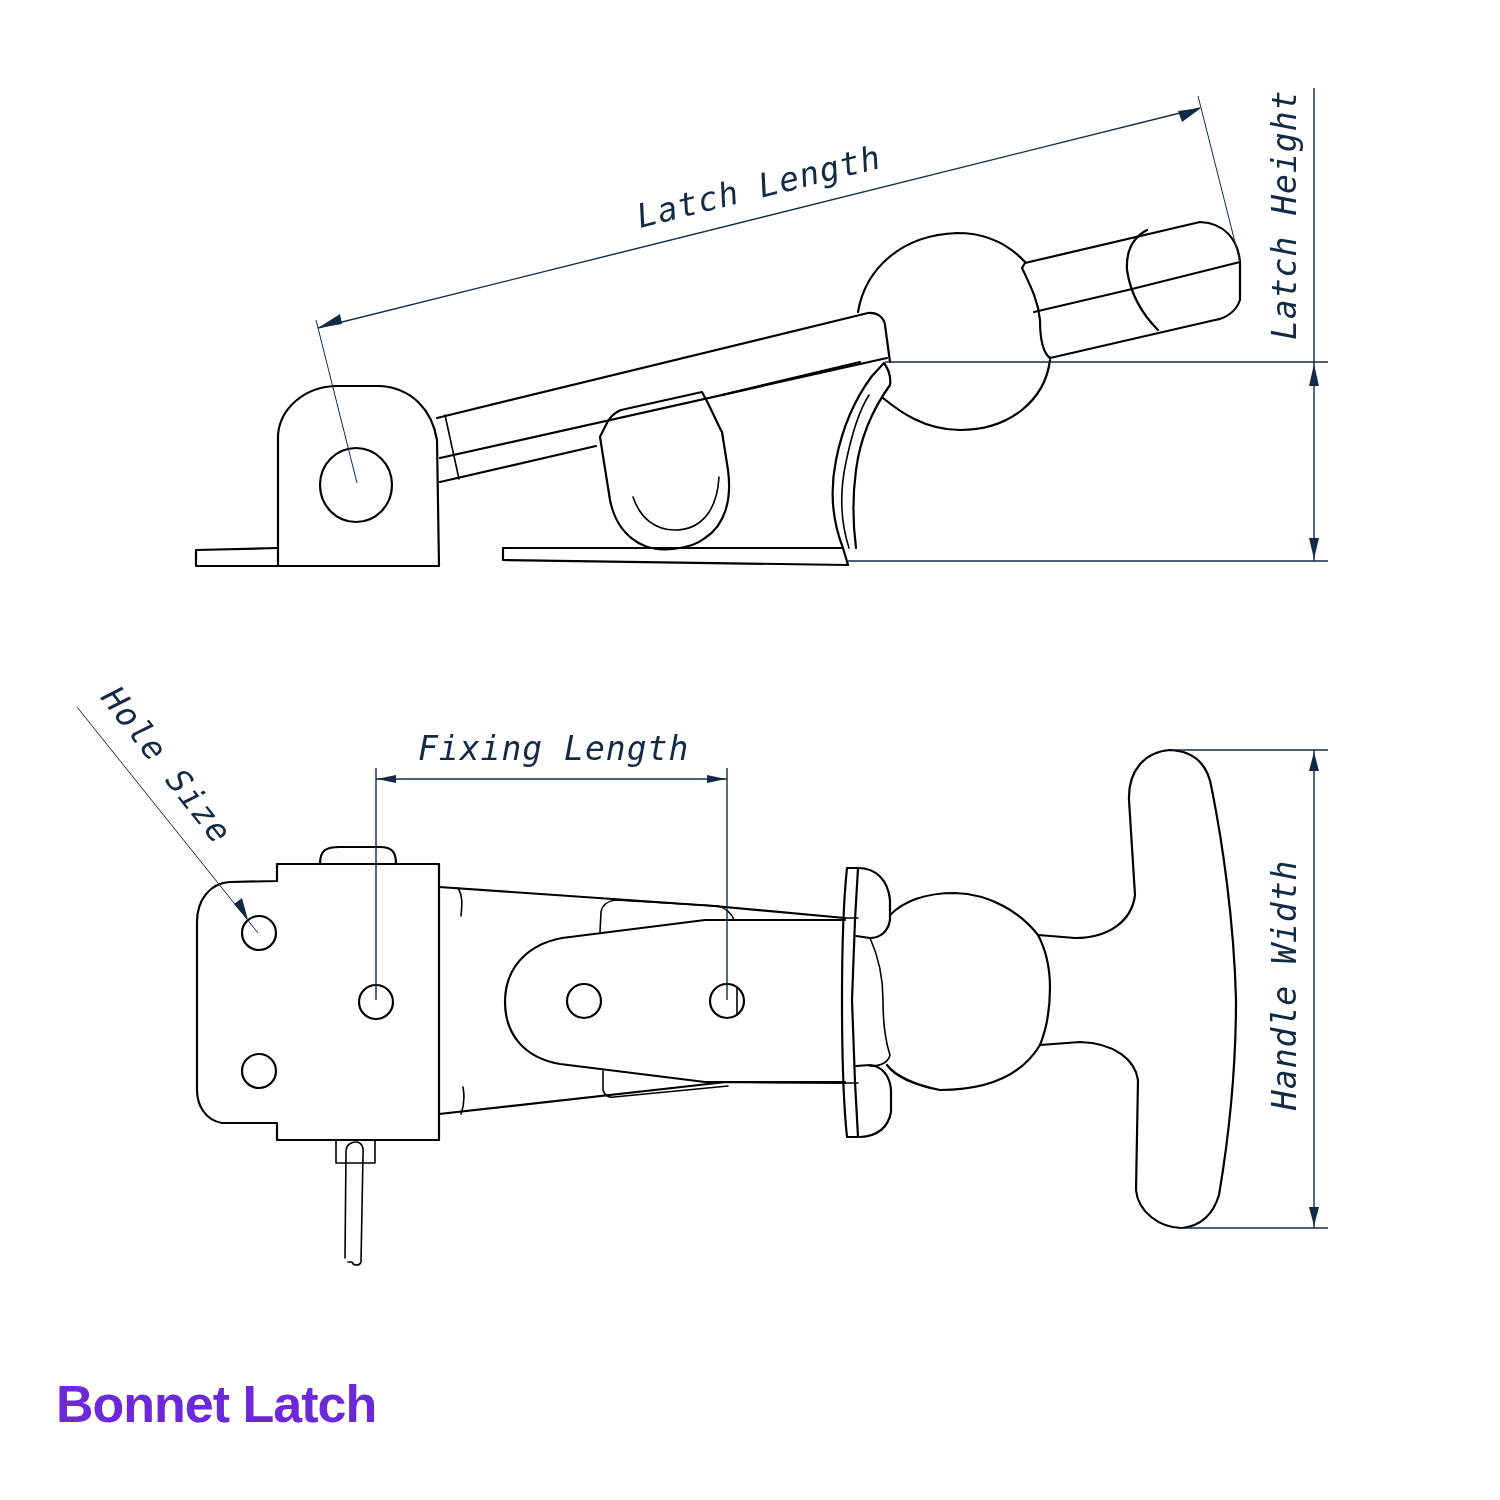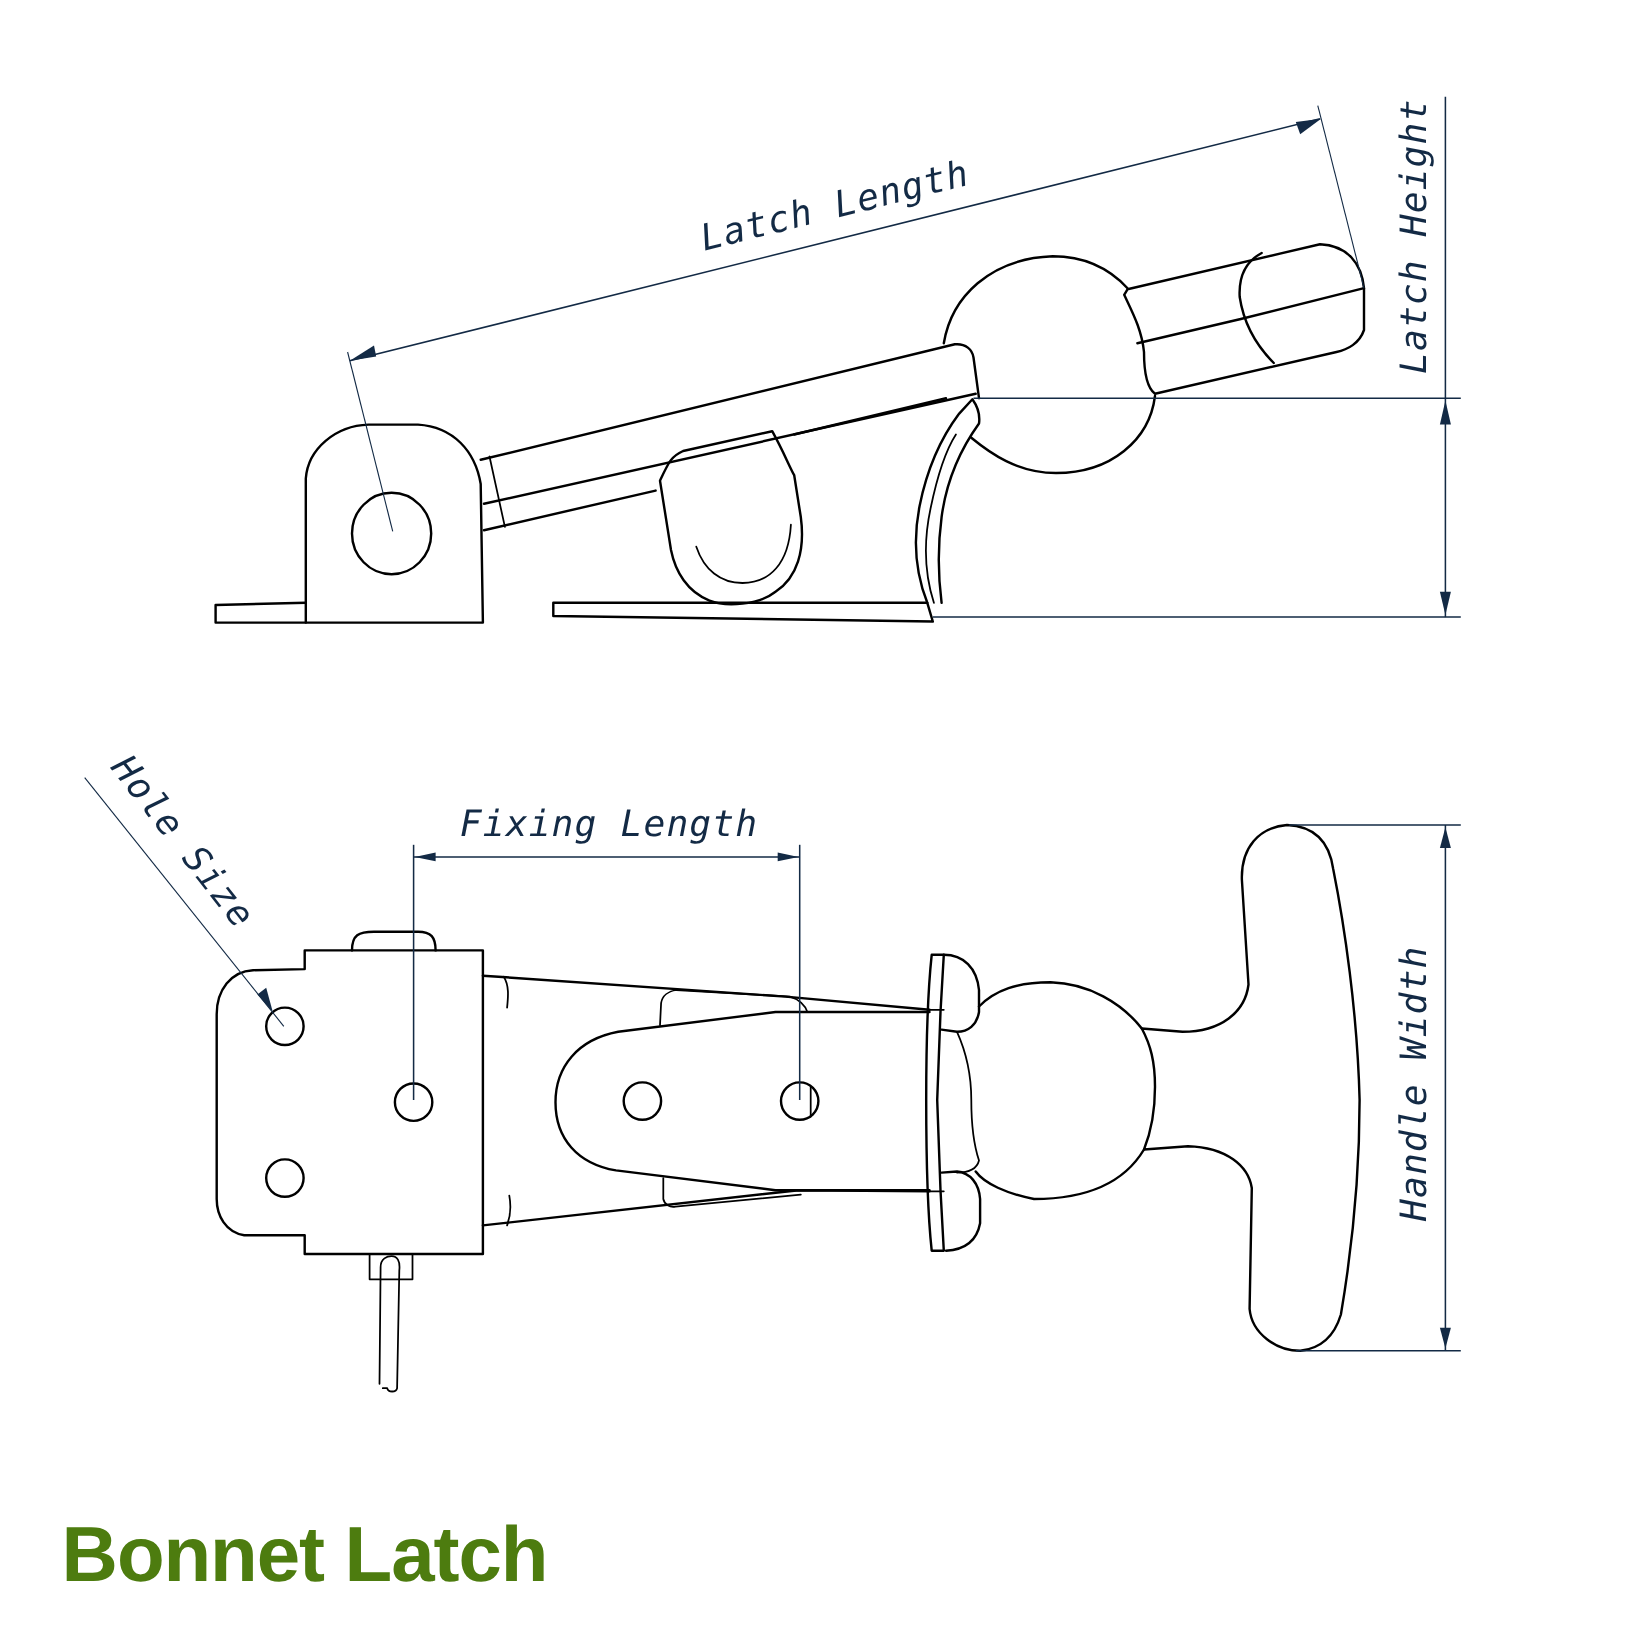--- a/index.html
+++ b/index.html
@@ -16,22 +16,22 @@
     font-size: 33px;
     fill: #132a45;
     letter-spacing: 1px;
   }
   .title {
     position: absolute;
     left: 56px;
     top: 1378px;
     font-family: "Liberation Sans", "DejaVu Sans", sans-serif;
     font-weight: bold;
-    font-size: 71px;
-    color: #4d7c0f;
+    font-size: 52px;
+    color: #6d28d9;
     letter-spacing: -1px;
     line-height: 1;
     margin: 0;
   }
 </style>
 </head>
 <body>
 
 <svg id="drawing" viewBox="0 0 1500 1500" xmlns="http://www.w3.org/2000/svg">
 

